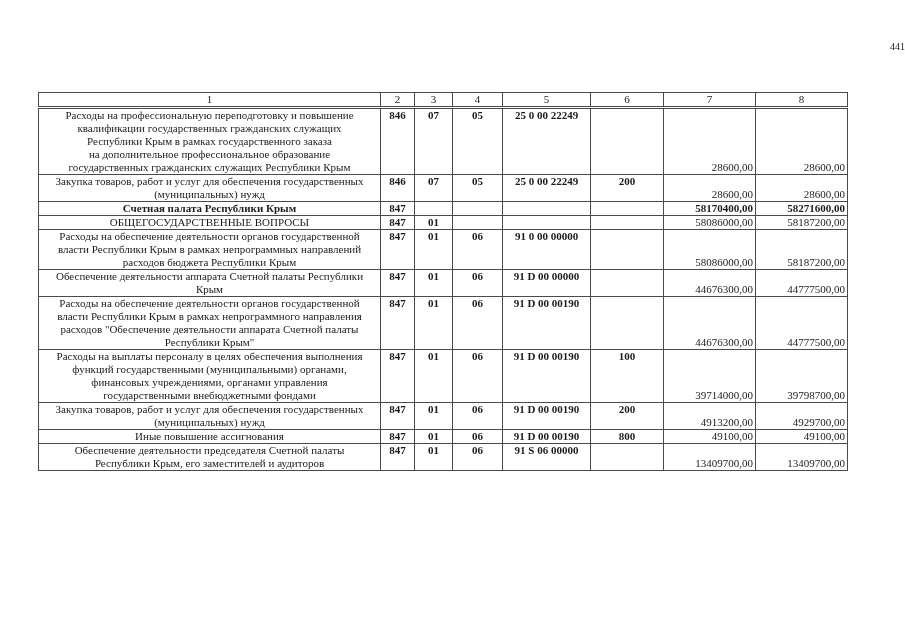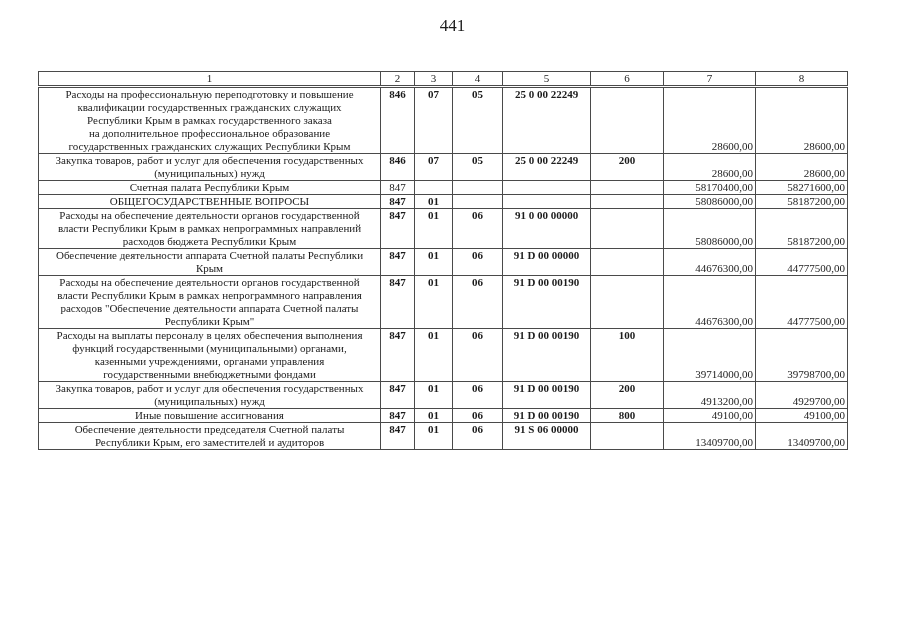--- a/index.html
+++ b/index.html
@@ -9,23 +9,23 @@
   }
   body {
     width: 905px;
     height: 640px;
     overflow: hidden;
     font-family: "Liberation Serif", "DejaVu Serif", serif;
     color: #1c1c1c;
     -webkit-font-smoothing: antialiased;
   }
   .page-number {
-    padding-top: 19px;
-    text-align: center;
-    font-size: 17px;
+    padding-top: 40px;
+    text-align: right;
+    font-size: 10px;
     line-height: 13px;
   }
   table.budget {
     border-collapse: collapse;
     table-layout: fixed;
     width: 809px;
     margin: 39px 0 0 38px;
     font-size: 11px;
     line-height: 13px;
   }
@@ -51,21 +51,21 @@
     text-align: center;
     vertical-align: top;
     font-weight: bold;
   }
   td.c7, td.c8 {
     text-align: right;
     vertical-align: bottom;
     padding: 0 3px 3px 2px;
   }
   tr.bold td {
-    font-weight: normal;
+    font-weight: bold;
   }
 </style>
 </head>
 <body>
 
 <div class="page-number">441</div>
 
 <table class="budget">
   <colgroup>
     <col style="width:342px">
@@ -167,21 +167,21 @@
         <td class="c3">01</td>
         <td class="c4">06</td>
         <td class="c5">91 D 00 00190</td>
         <td class="c6"></td>
         <td class="c7">44676300,00</td>
         <td class="c8">44777500,00</td>
       </tr>
       <tr>
         <td class="c1">Расходы на выплаты персоналу в целях обеспечения выполнения
 функций государственными (муниципальными) органами,
-казенными учреждениями, органами управления
+финансовых учреждениями, органами управления
 государственными внебюджетными фондами</td>
         <td class="c2">847</td>
         <td class="c3">01</td>
         <td class="c4">06</td>
         <td class="c5">91 D 00 00190</td>
         <td class="c6">100</td>
         <td class="c7">39714000,00</td>
         <td class="c8">39798700,00</td>
       </tr>
       <tr>

